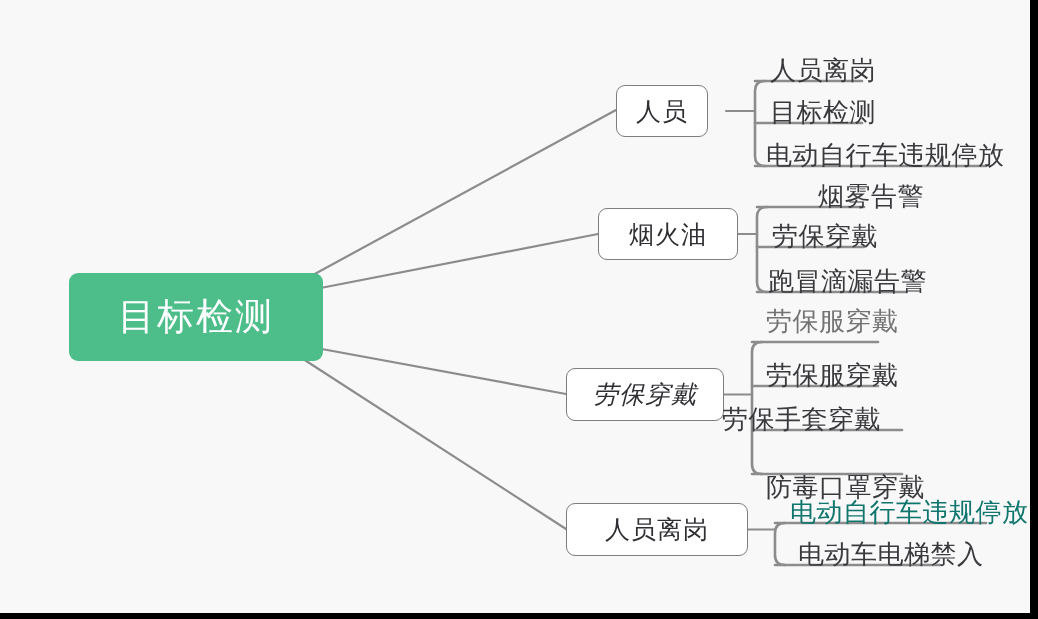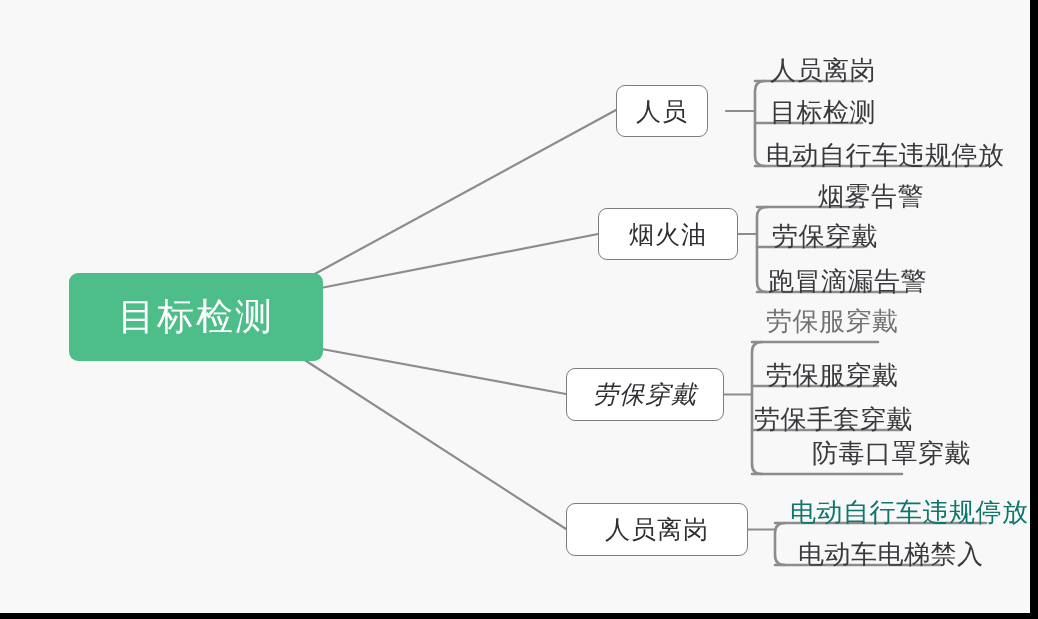--- a/index.html
+++ b/index.html
@@ -125,22 +125,22 @@
         <span>烟火油</span>
       </div>
       <div class="leaf" style="left: 818px; top: 183px; color: rgb(58, 58, 62);">烟雾告警</div>
       <div class="leaf" style="left: 772px; top: 223px; color: rgb(58, 58, 62);">劳保穿戴</div>
       <div class="leaf" style="left: 768px; top: 268px; color: rgb(58, 58, 62);">跑冒滴漏告警</div>
       <div class="node-branch" style="left: 566px; top: 368px; width: 158px; height: 53px; font-style: italic;">
         <span>劳保穿戴</span>
       </div>
       <div class="leaf" style="left: 766px; top: 308px; color: #737373;">劳保服穿戴</div>
       <div class="leaf" style="left: 766px; top: 362px; color: rgb(58, 58, 62);">劳保服穿戴</div>
-      <div class="leaf" style="left: 754px; top: 406px; color: rgb(58, 58, 62);">劳保手套穿戴</div>
-      <div class="leaf" style="left: 766px; top: 440px; color: rgb(58, 58, 62); margin-left: 46px;">防毒口罩穿戴</div>
+      <div class="leaf" style="left: 722px; top: 406px; color: rgb(58, 58, 62);">劳保手套穿戴</div>
+      <div class="leaf" style="left: 766px; top: 474px; color: rgb(58, 58, 62);">防毒口罩穿戴</div>
       <div class="node-branch" style="left: 566px; top: 503px; width: 182px; height: 53px;">
         <span>人员离岗</span>
       </div>
       <div class="leaf" style="left: 790px; top: 499px; color: #0f766e;">电动自行车违规停放</div>
       <div class="leaf" style="left: 790px; top: 541px; color: rgb(58, 58, 62); margin-left: 8px;">电动车电梯禁入</div>
     </div>
 
   <div id="edge-right"></div>
   <div id="edge-bottom"></div>
 </div>

